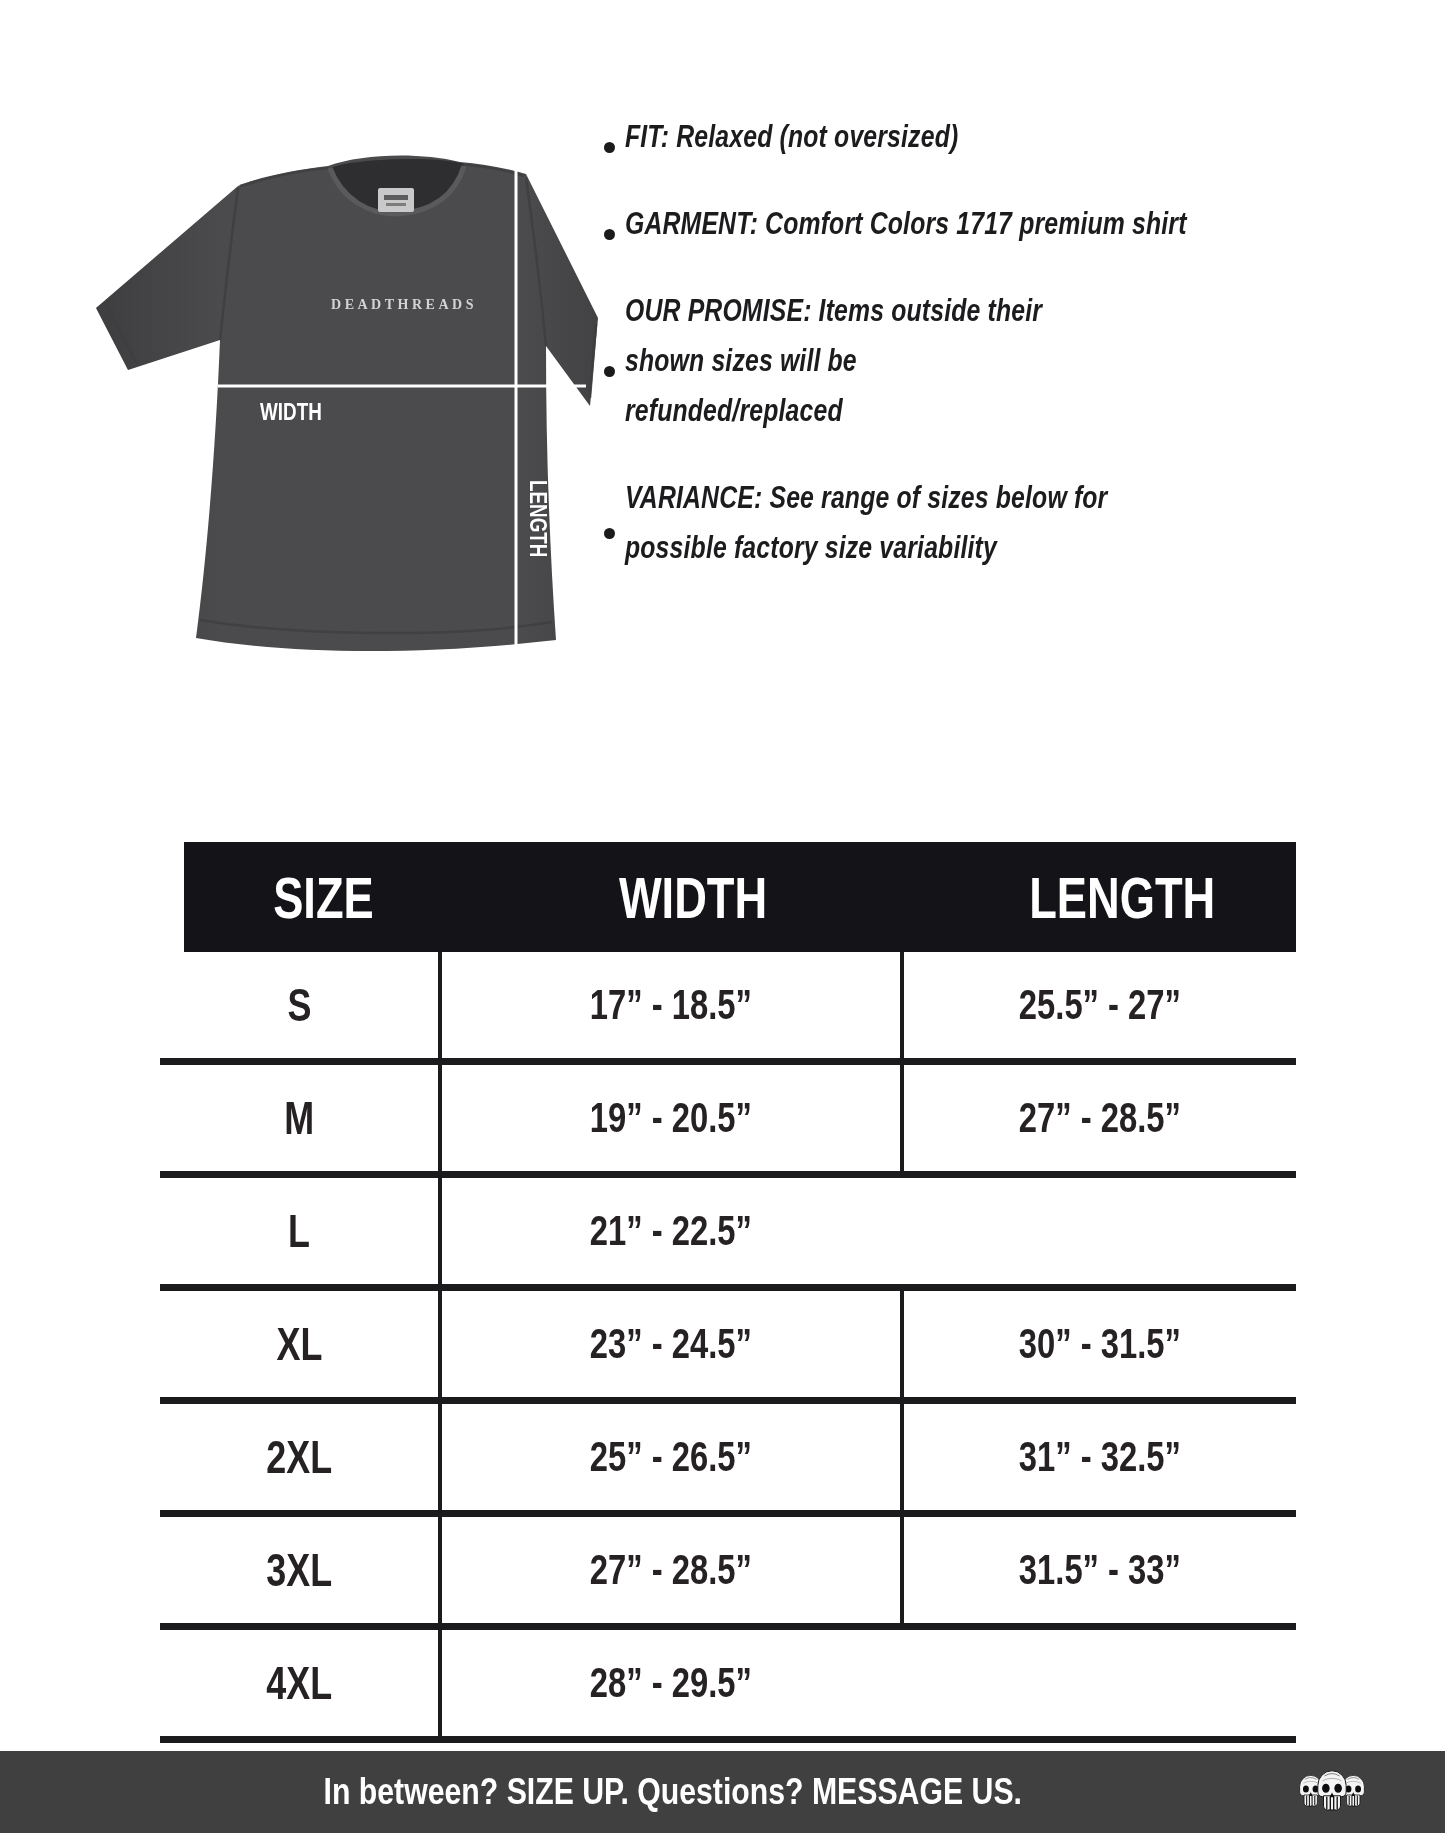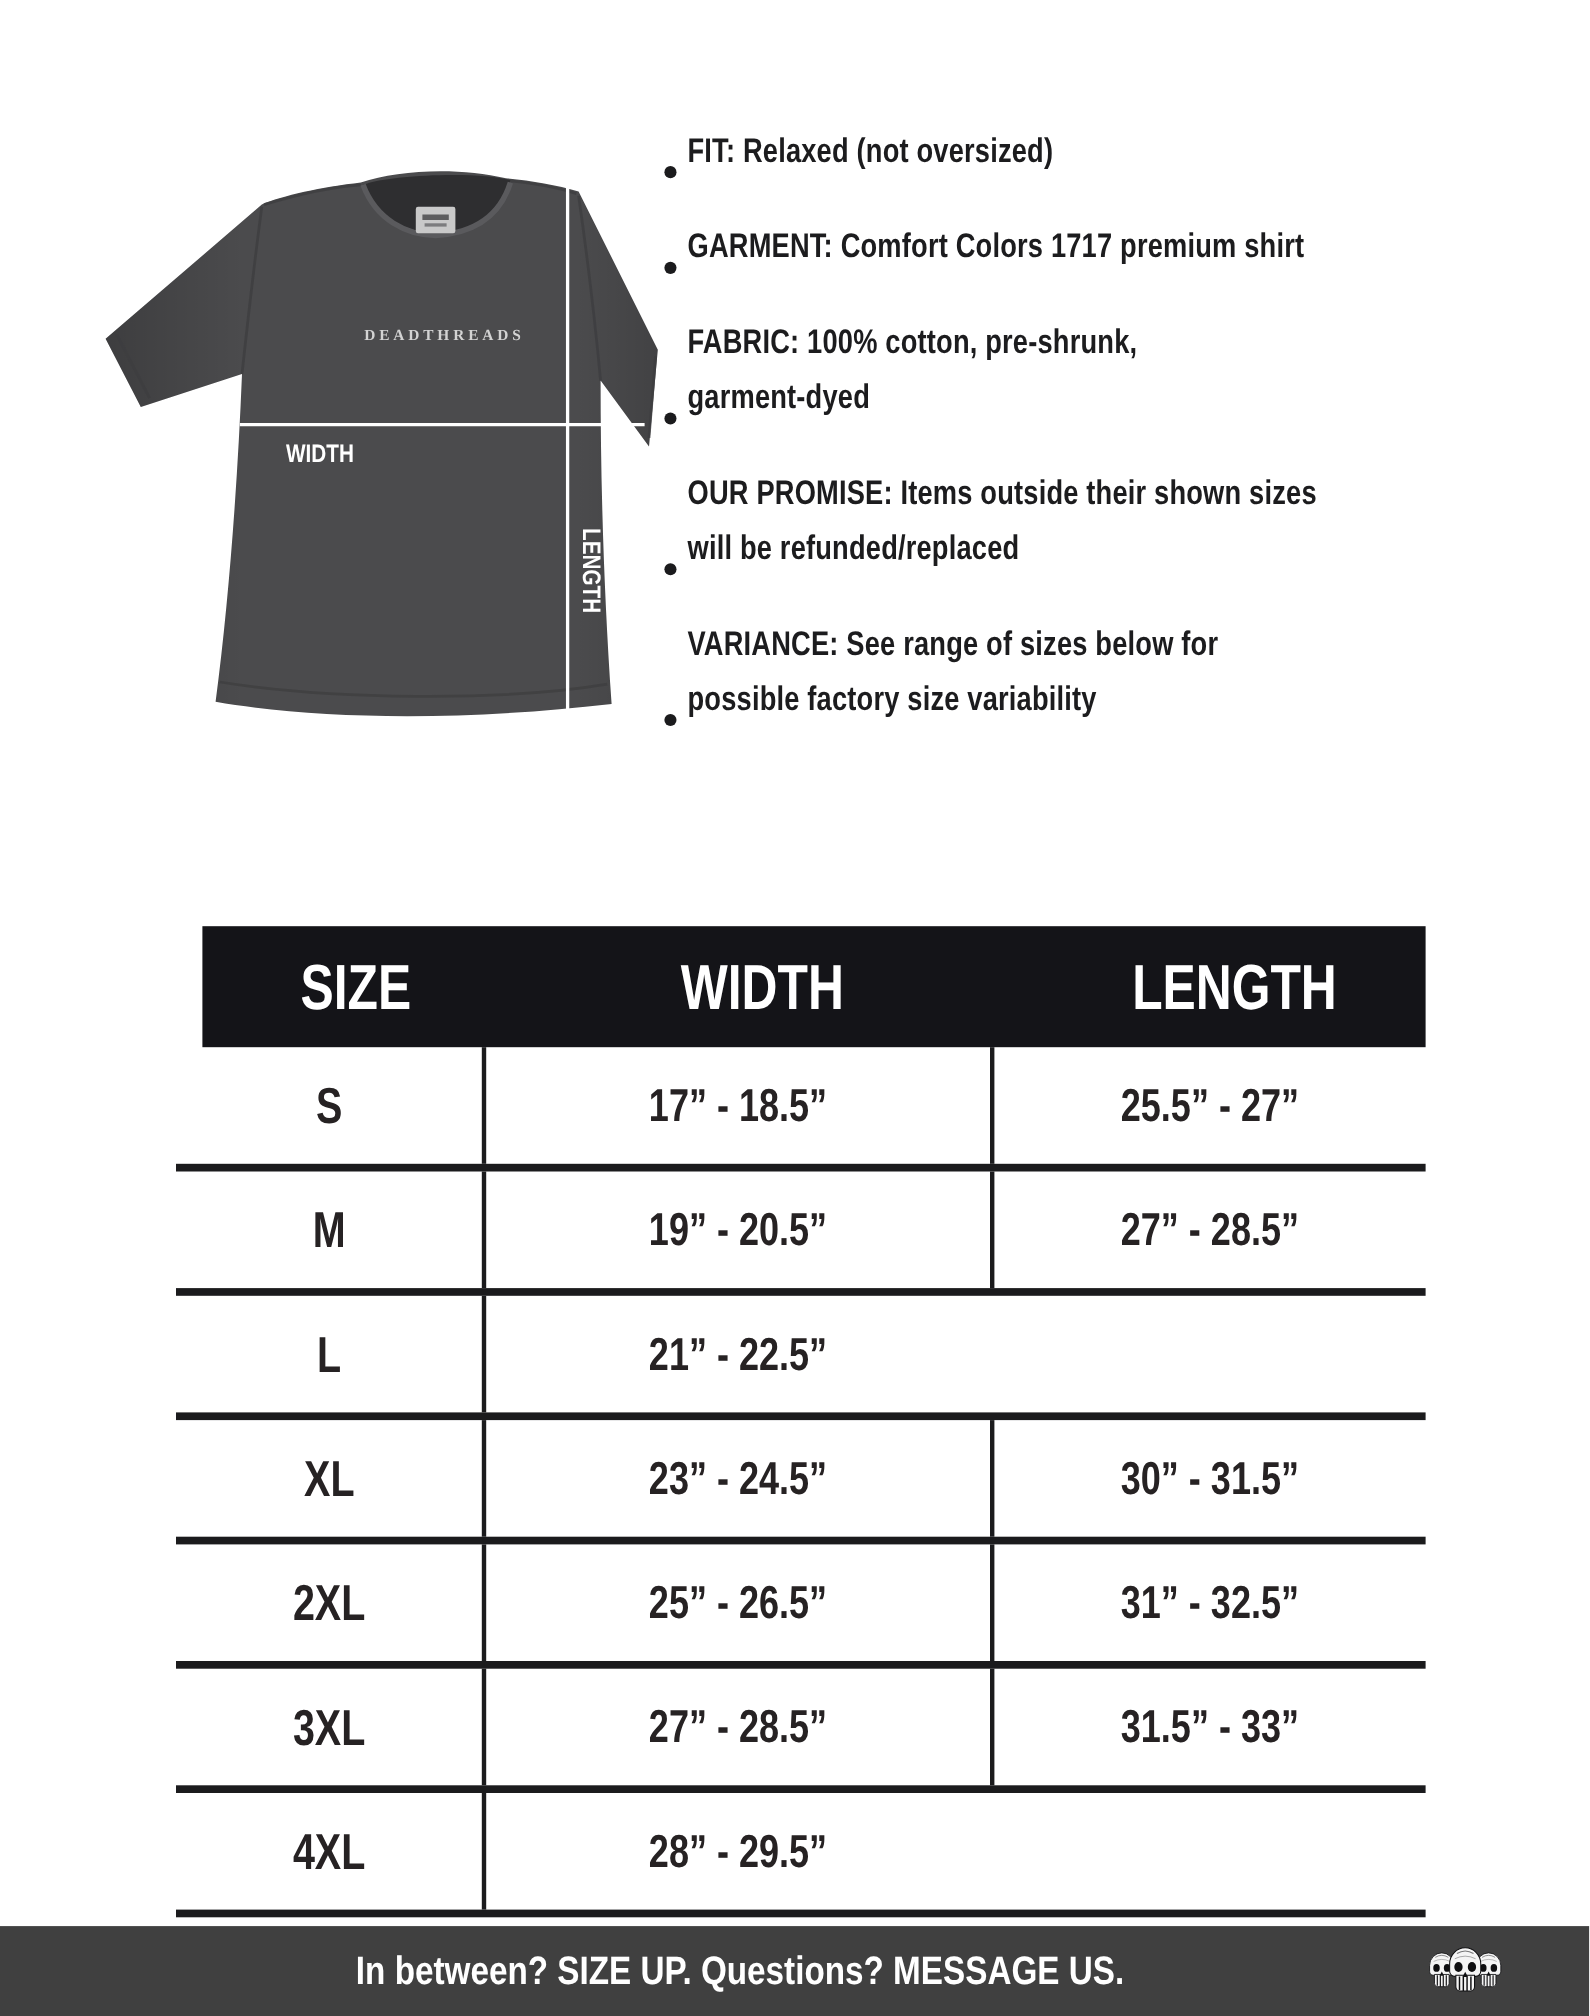--- a/index.html
+++ b/index.html
@@ -6,21 +6,21 @@
   .page {
     position:relative; width:1445px; height:1833px; background:#ffffff;
     font-family:"Liberation Sans", sans-serif; overflow:hidden;
   }
 
   
   .diagram { position:absolute; left:78px; top:108px; width:525px; height:555px; }
 
   
   .details { position:absolute; left:604px; top:112px; width:740px; }
-  .bullet { display:flex; align-items:flex-end; margin-bottom:37px; }
+  .bullet { display:flex; align-items:center; margin-bottom:37px;font-style:italic; }
   .dot { width:11px; height:11px; border-radius:50%; background:#1b1b1d; flex:0 0 auto; margin:20px 10px 0 0; }
   .btext {
     font-weight:bold; font-size:31px; line-height:50px; color:#1c1c1e;
     letter-spacing:.2px; transform:scaleX(.8); transform-origin:left top; width:820px;
   }
   .bullet:nth-child(3) .btext { width:560px; }
   .bullet:nth-child(4) .btext { width:780px; }
   .bullet:nth-child(5) .btext { width:720px; }
 
   
@@ -125,24 +125,20 @@
     <div class="bullet">
       <span class="dot"></span>
       <div class="btext">FIT: Relaxed (not oversized)</div>
     </div>
     <div class="bullet">
       <span class="dot"></span>
       <div class="btext">GARMENT: Comfort Colors 1717 premium shirt</div>
     </div>
     <div class="bullet">
       <span class="dot"></span>
-      <div class="btext">FABRIC: 100% cotton, pre-shrunk, garment-dyed</div>
-    </div>
-    <div class="bullet">
-      <span class="dot"></span>
       <div class="btext">OUR PROMISE: Items outside their shown sizes will be refunded/replaced</div>
     </div>
     <div class="bullet">
       <span class="dot"></span>
       <div class="btext">VARIANCE: See range of sizes below for possible factory size variability</div>
     </div>
   </div>
 
   <div class="chart">
     <div class="chead">

